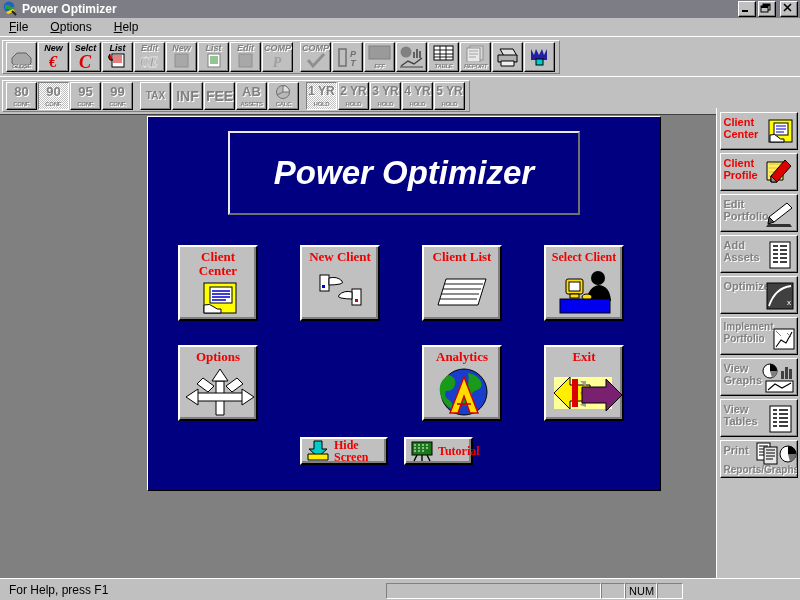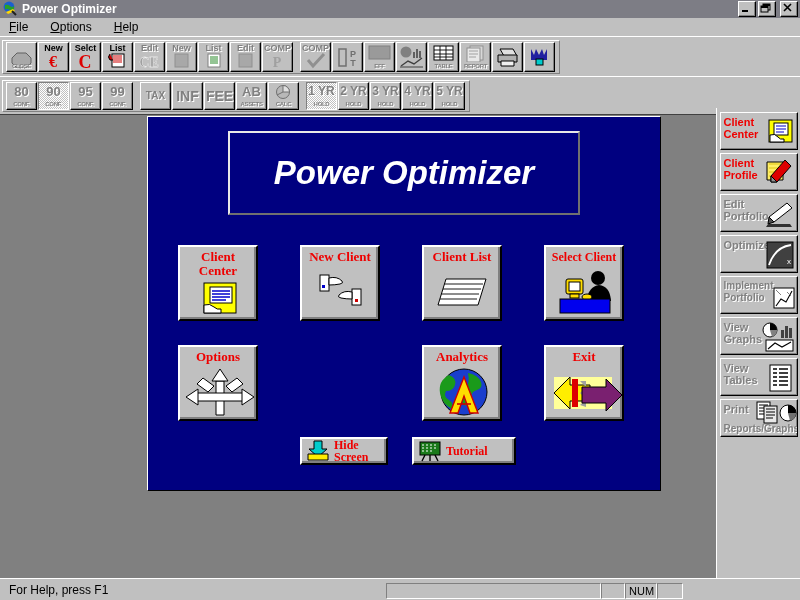--- a/index.html
+++ b/index.html
@@ -44,21 +44,21 @@
   }
   .menu-item u{text-decoration:underline;}
 
   
   .toolbar{
     position:absolute;left:0;background:#c0c0c0;
     border-top:1px solid #ffffff;
     box-sizing:border-box;
     display:flex;align-items:center;
   }
-  #toolbar1{top:36px;width:800px;height:40px;padding-left:2px;}
+  #toolbar1{top:36px;width:800px;height:40px;padding-left:2px;font-style:italic;}
   #toolbar2{top:76px;width:800px;height:38px;padding-left:2px;}
 
   .tb-wrap{
     display:flex;align-items:center;padding:2px 3px 2px 3px;
     border-top:1px solid #ffffff;border-left:1px solid #ffffff;
     border-right:1px solid #808080;border-bottom:1px solid #808080;
     background:#c0c0c0;height:34px;box-sizing:border-box;
   }
   #toolbar2 .tb-wrap{height:32px;}
 
@@ -621,21 +621,21 @@
             <path d="M8 1 L16 1 L16 9 L21 9 L12 17 L3 9 L8 9 Z" fill="#00cccc" stroke="#000"></path>
             <path d="M2 14 L22 14 L22 20 L2 20 Z" fill="#ffee00" stroke="#000"></path>
           </svg>
         </div>
         <div class="sm-text">
           <span>Hide</span>
           <span class="l2">Screen</span>
         </div>
       </div>
 
-      <div class="smbtn" style="left:264px;top:320px;width:104px;">
+      <div class="smbtn" style="left:256px;top:320px;width:69px;">
         <div>
           <svg width="24" height="22" viewBox="0 0 24 22">
             <rect x="2" y="2" width="20" height="13" fill="#1a7a1a" stroke="#000"></rect>
             <path d="M4 5h2M8 5h2M12 5h2M16 5h2M4 8h2M8 8h2M12 8h2M16 8h2M4 11h2M8 11h2M12 11h2" stroke="#ffffff" stroke-width="1.2"></path>
             <path d="M7 15 L4 21 M17 15 L20 21 M12 15 L12 21" stroke="#000" stroke-width="1.4"></path>
           </svg>
         </div>
         <div class="sm-text">
           <span>Tutorial</span>
         </div>
@@ -683,20 +683,32 @@
       </div>
       <div class="sb-art">
         <svg width="30" height="30" viewBox="0 0 30 30">
           <path d="M4 18 L22 4 L27 9 L9 23 Z" fill="#ffffff" stroke="#000"></path>
           <path d="M4 18 L9 23 L3 25 Z" fill="#505050" stroke="#000"></path>
           <path d="M3 25 L25 25 L27 28 L1 28 Z" fill="#303030"></path>
         </svg>
       </div>
     </div>
 
+    <div class="sbtn">
+      <div class="sb-label sb-dis">
+        <span>Add</span>
+        <span class="l2">Assets</span>
+      </div>
+      <div class="sb-art">
+        <svg width="30" height="30" viewBox="0 0 30 30">
+          <rect x="5" y="2" width="20" height="26" fill="#ffffff" stroke="#000"></rect>
+          <path d="M8 6h5M15 6h7M8 10h5M15 10h7M8 14h5M15 14h7M8 18h5M15 18h7M8 22h5M15 22h7" stroke="#000" stroke-width="1.3"></path>
+        </svg>
+      </div>
+    </div>
 
     <div class="sbtn">
       <div class="sb-label sb-dis">
         <span>Optimize</span>
       </div>
       <div class="sb-art">
         <svg width="30" height="30" viewBox="0 0 30 30">
           <rect x="2" y="2" width="26" height="26" fill="#404040" stroke="#000"></rect>
           <path d="M4 25 q6 -18 22 -20" stroke="#ffffff" stroke-width="1.8" fill="none"></path>
           <text x="22" y="24" font-size="8" fill="#ffffff" font-family="Liberation Sans, sans-serif">x</text>

